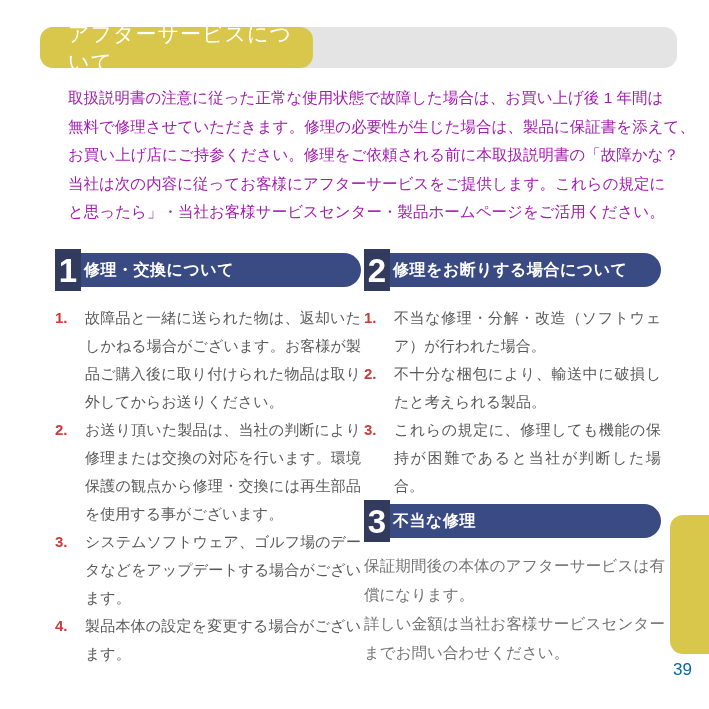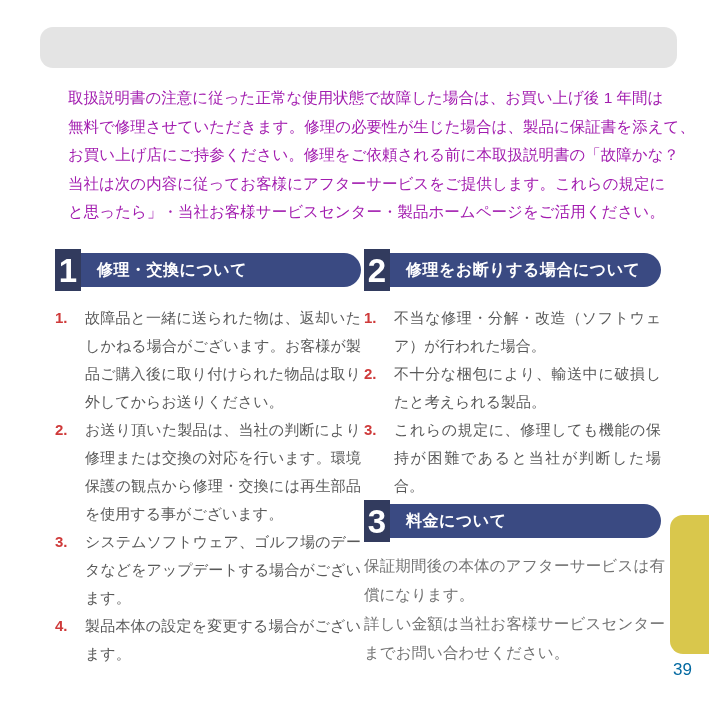--- a/index.html
+++ b/index.html
@@ -28,40 +28,43 @@
                text-align:justify; word-break:break-all; }
   .sec3-body p { margin:0; }
 
   
   .sec-header { position:relative; display:flex; align-items:flex-start; height:42px; }
   .num-box { width:26px; height:42px; background:#323b5e; color:#ffffff;
              font-size:33px; font-weight:bold; display:flex; align-items:center;
              justify-content:center; flex-shrink:0; z-index:2; line-height:1; }
   .sec-bar { flex:1; height:34px; margin-top:4px; background:#3a4a82;
              border-radius:0 17px 17px 0; color:#ffffff; font-weight:bold;
-             font-size:16px; display:flex; align-items:center; padding-left:16px;
+             font-size:16px; display:flex; align-items:center; padding-left:3px;
              letter-spacing:0.5px; }
 
   
   .num-list { margin-top:13px; }
   .num-item { display:flex; color:#595959; font-size:15px; line-height:28px; }
   .num-item .n { width:30px; flex-shrink:0; color:#cf3a3a; font-weight:bold; }
   .num-item .t { flex:1; text-align:justify; word-break:break-all; }
 
   
   .side-tab { position:absolute; right:0; top:515px; width:39px; height:139px;
               background:#d9c74c; border-radius:13px 0 0 13px; }
   .page-num { position:absolute; left:673px; top:660px; color:#0369a1; font-size:17px; }
 </style>
 </head>
 <body>
 
 <div id="page">
 
   <div class="title-track"></div>
+  <div class="title-pill">
+    <span>アフターサービスについて</span>
+  </div>
 
   <div class="intro">
     <div>取扱説明書の注意に従った正常な使用状態で故障した場合は、お買い上げ後 1 年間は</div>
     <div>無料で修理させていただきます。修理の必要性が生じた場合は、製品に保証書を添えて、</div>
     <div>お買い上げ店にご持参ください。修理をご依頼される前に本取扱説明書の「故障かな？</div>
     <div>当社は次の内容に従ってお客様にアフターサービスをご提供します。これらの規定に</div>
     <div>と思ったら」・当社お客様サービスセンター・製品ホームページをご活用ください。</div>
   </div>
 
   <div class="col1">
@@ -115,21 +118,21 @@
         <span class="n">4.</span>
         <span class="t">記録媒体内の損傷したデータの復旧。</span>
       </div>
     </div>
   </div>
 
   <div class="sec3-head">
     <div class="sec-header">
       <div class="num-box">3</div>
       <div class="sec-bar">
-        <span>料金について</span>
+        <span>不当な修理</span>
       </div>
     </div>
   </div>
 
   <div class="sec3-body">
     <p>保証期間後の本体のアフターサービスは有償になります。</p>
     <p>詳しい金額は当社お客様サービスセンターまでお問い合わせください。</p>
   </div>
 
   <div class="side-tab"></div>

